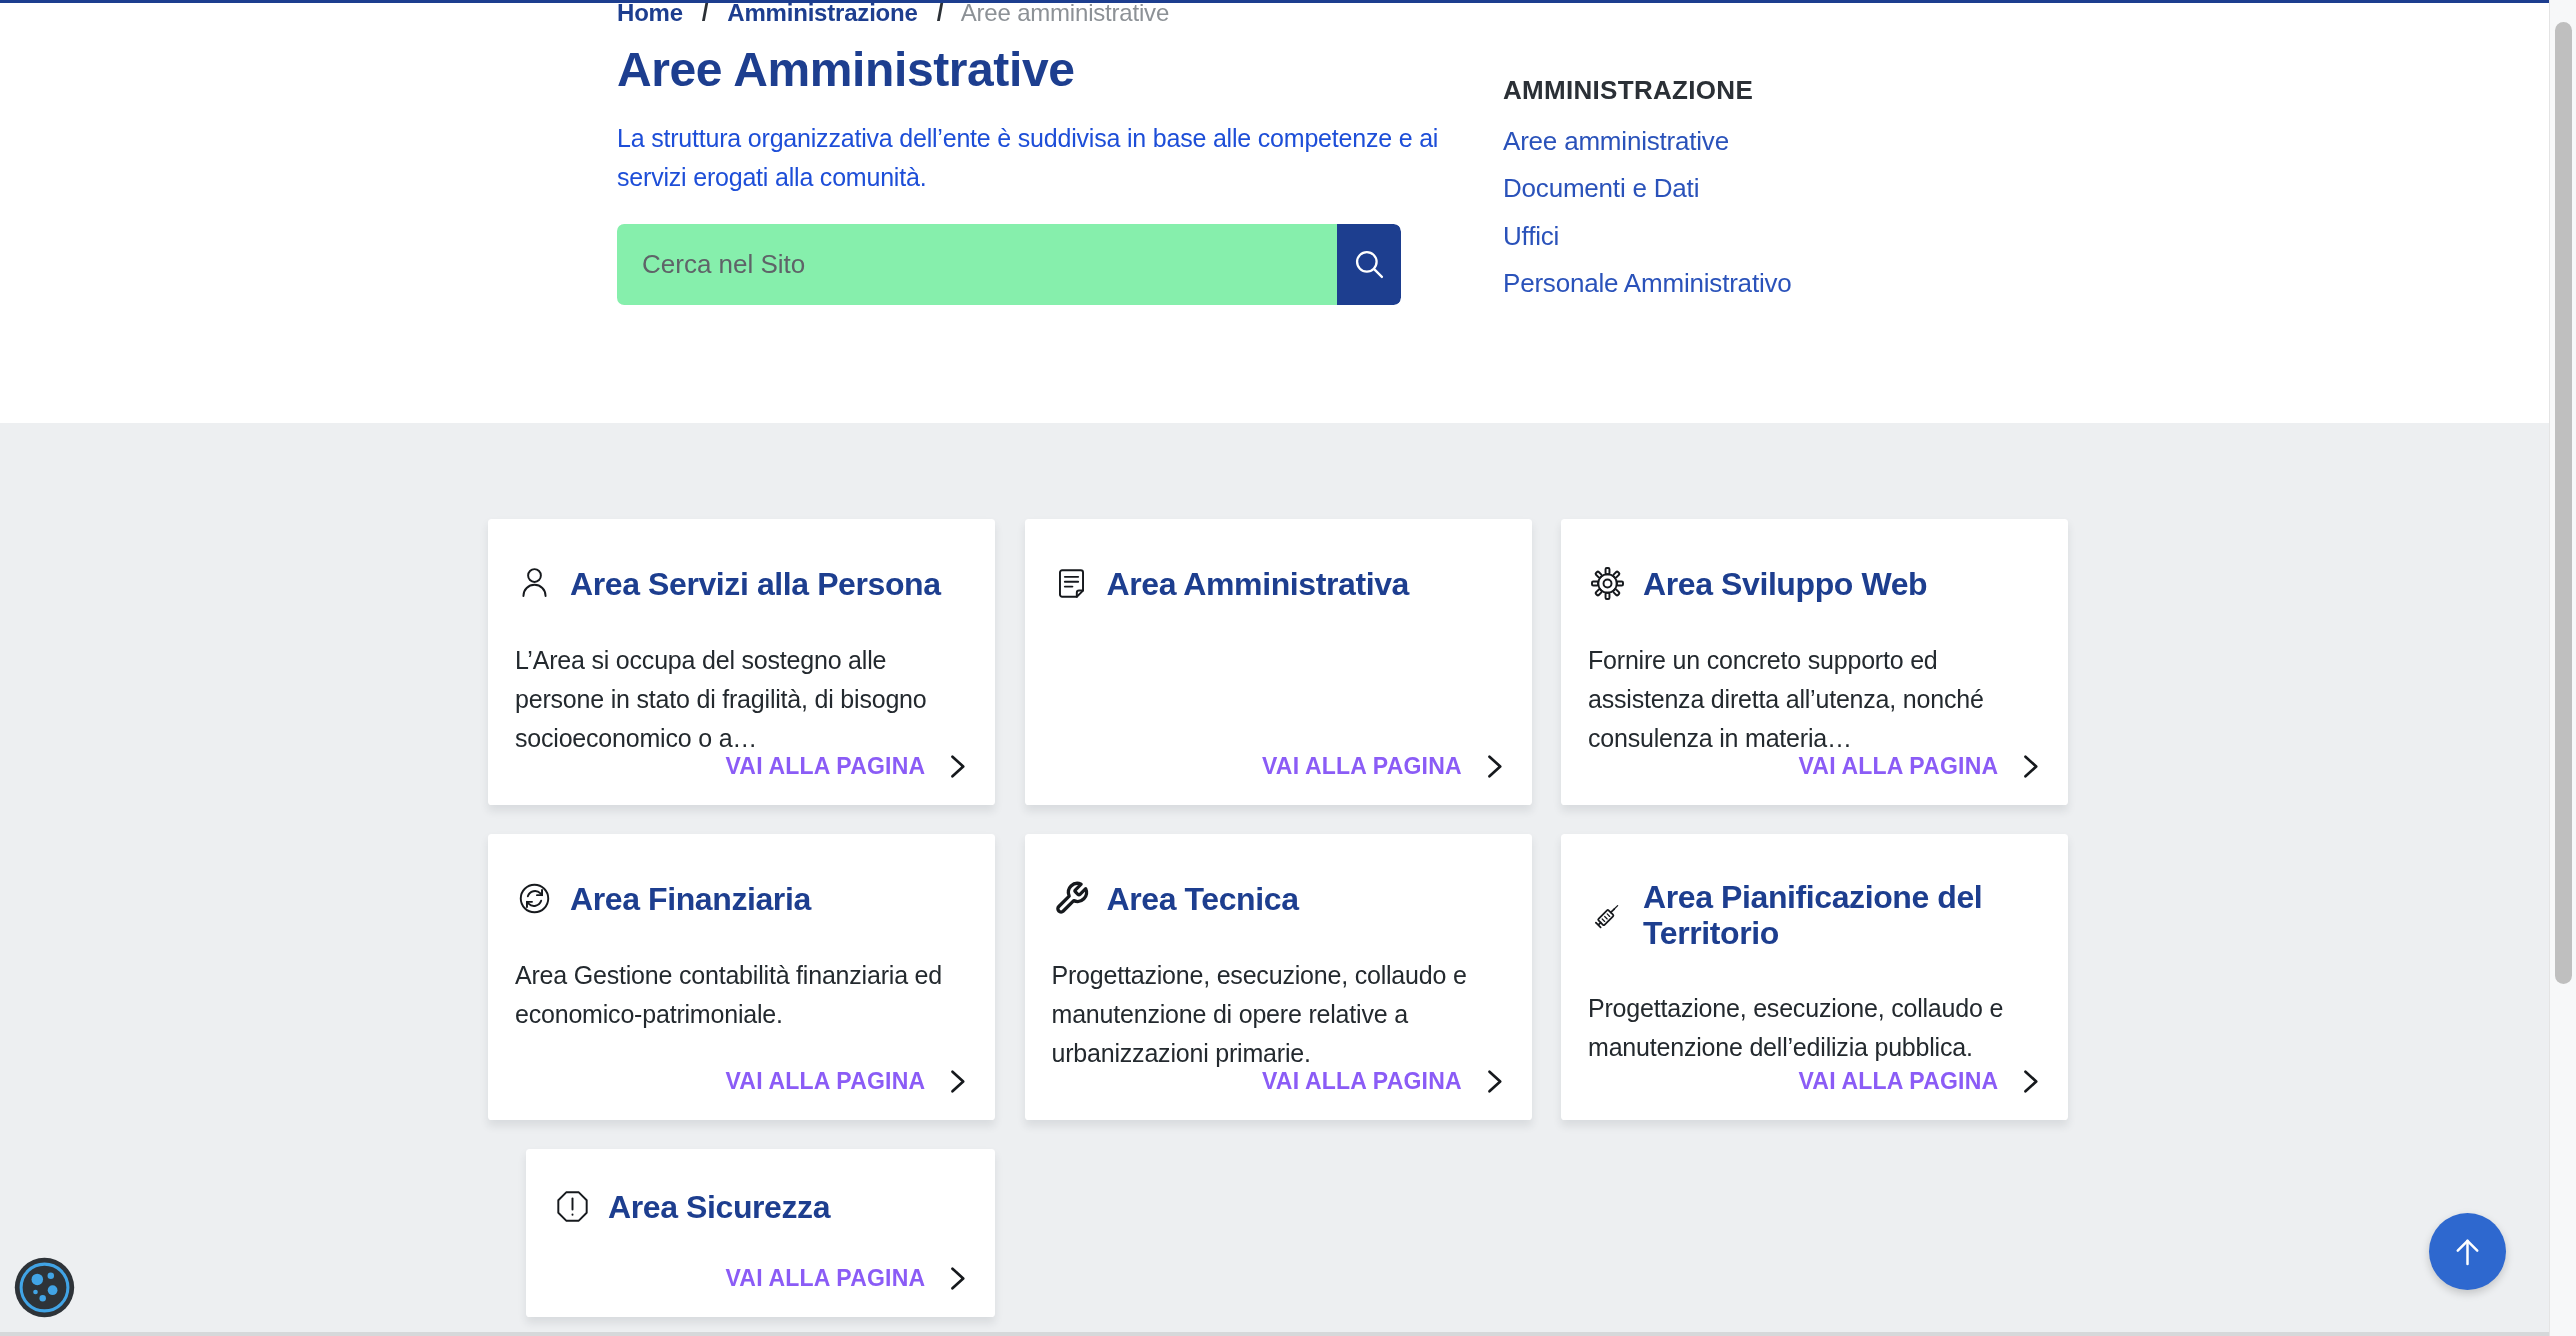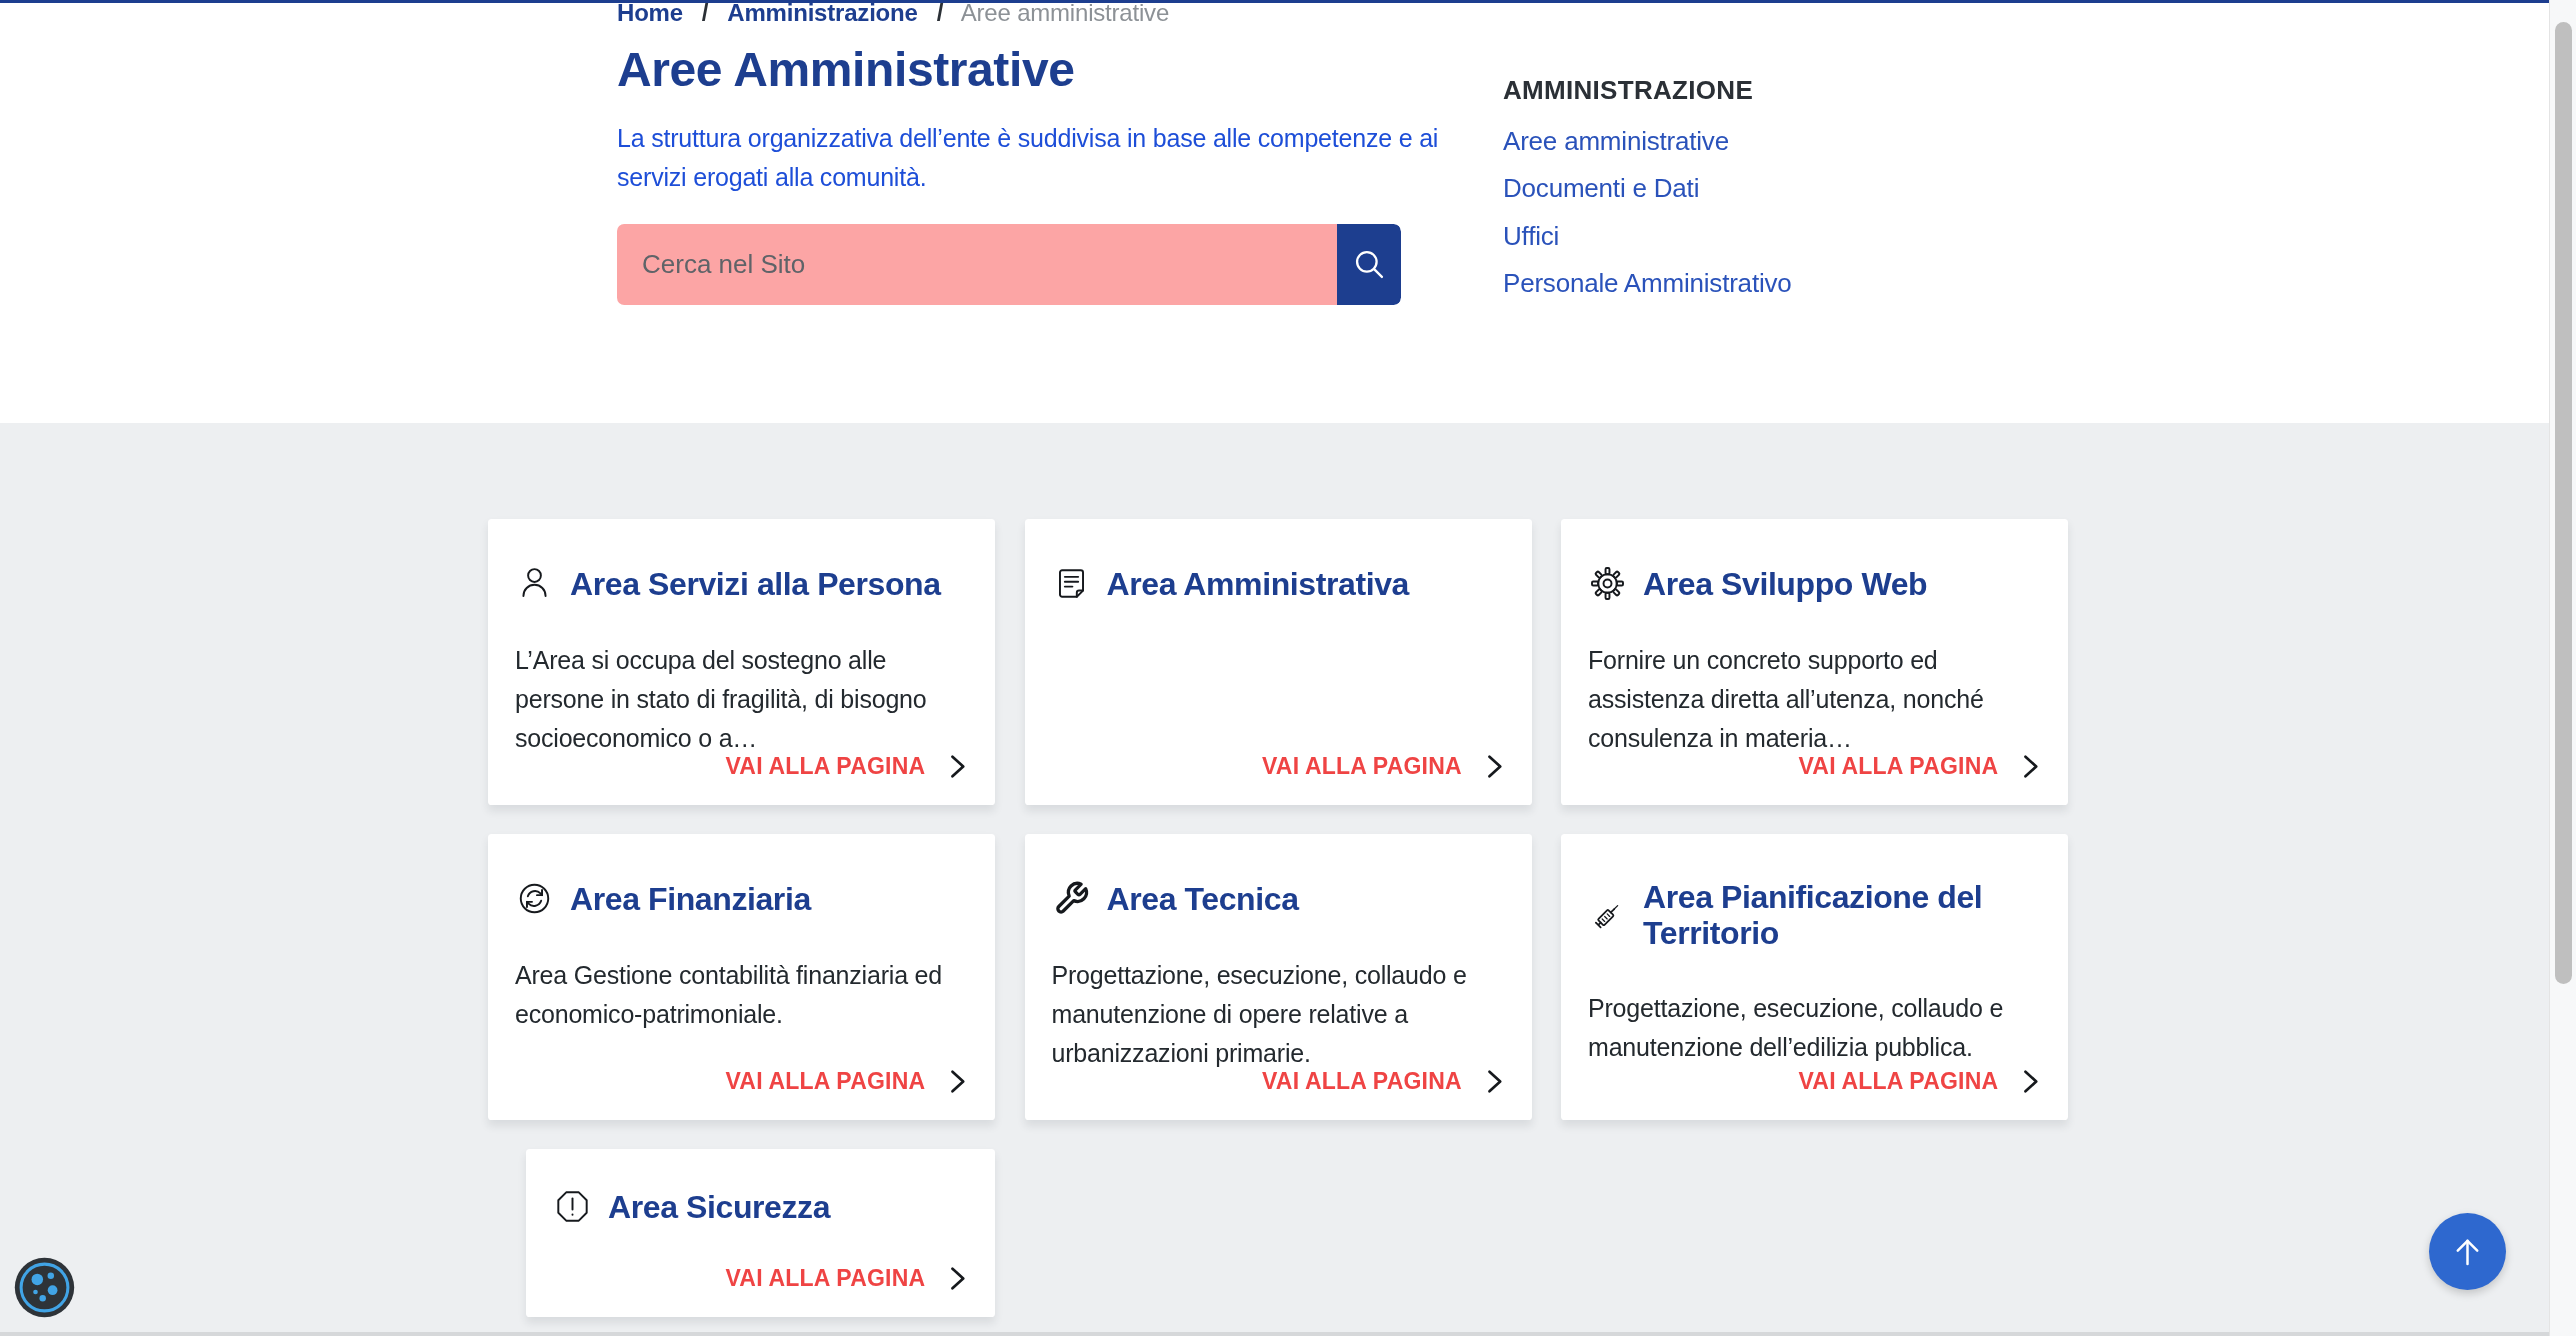--- a/index.html
+++ b/index.html
@@ -30,21 +30,21 @@
   }
   .page-desc {
     margin-top:21.5px; font-size:25px; line-height:39px; color:#1d4ed8;
     letter-spacing:-0.2px; max-width:841px;
   }
   .searchbar {
     margin-top:27px; width:784px; height:81px; display:flex;
     border-radius:7.2px; overflow:hidden;
   }
   .searchbar input {
-    flex:1; border:none; outline:none; background:#fca5a5;
+    flex:1; border:none; outline:none; background:#86efac;
     font-family:"Liberation Sans", sans-serif;
     font-size:26px; color:#444; padding:0 25px;
   }
   .searchbar input::placeholder { color:#5f6368; opacity:1; }
   .search-btn {
     width:64px; background:#1d3e8f; border:none; cursor:pointer;
     display:flex; align-items:center; justify-content:center;
     border-radius:0 7.2px 7.2px 0;
   }
 
@@ -83,21 +83,21 @@
   .card-desc {
     margin-top:38px; font-size:25px; line-height:39px; color:#23292e;
     letter-spacing:-0.2px;
   }
   .card-link {
     position:absolute; right:27px; bottom:25px;
     display:flex; align-items:center; gap:23px;
     text-decoration:none; cursor:pointer;
   }
   .card-link .lbl {
-    color:#ef4444; font-weight:bold; font-size:23px; letter-spacing:0.2px;
+    color:#8b5cf6; font-weight:bold; font-size:23px; letter-spacing:0.2px;
   }
 
   
   .cookie-btn {
     position:absolute; left:12.5px; top:1256px; width:63px; height:63px;
     border:none; background:transparent; cursor:pointer; padding:0; z-index:10;
   }
   .scrolltop-btn {
     position:absolute; left:2429px; top:1213px; width:77px; height:77px;
     border:none; border-radius:50%; background:#2e68cf; cursor:pointer;

